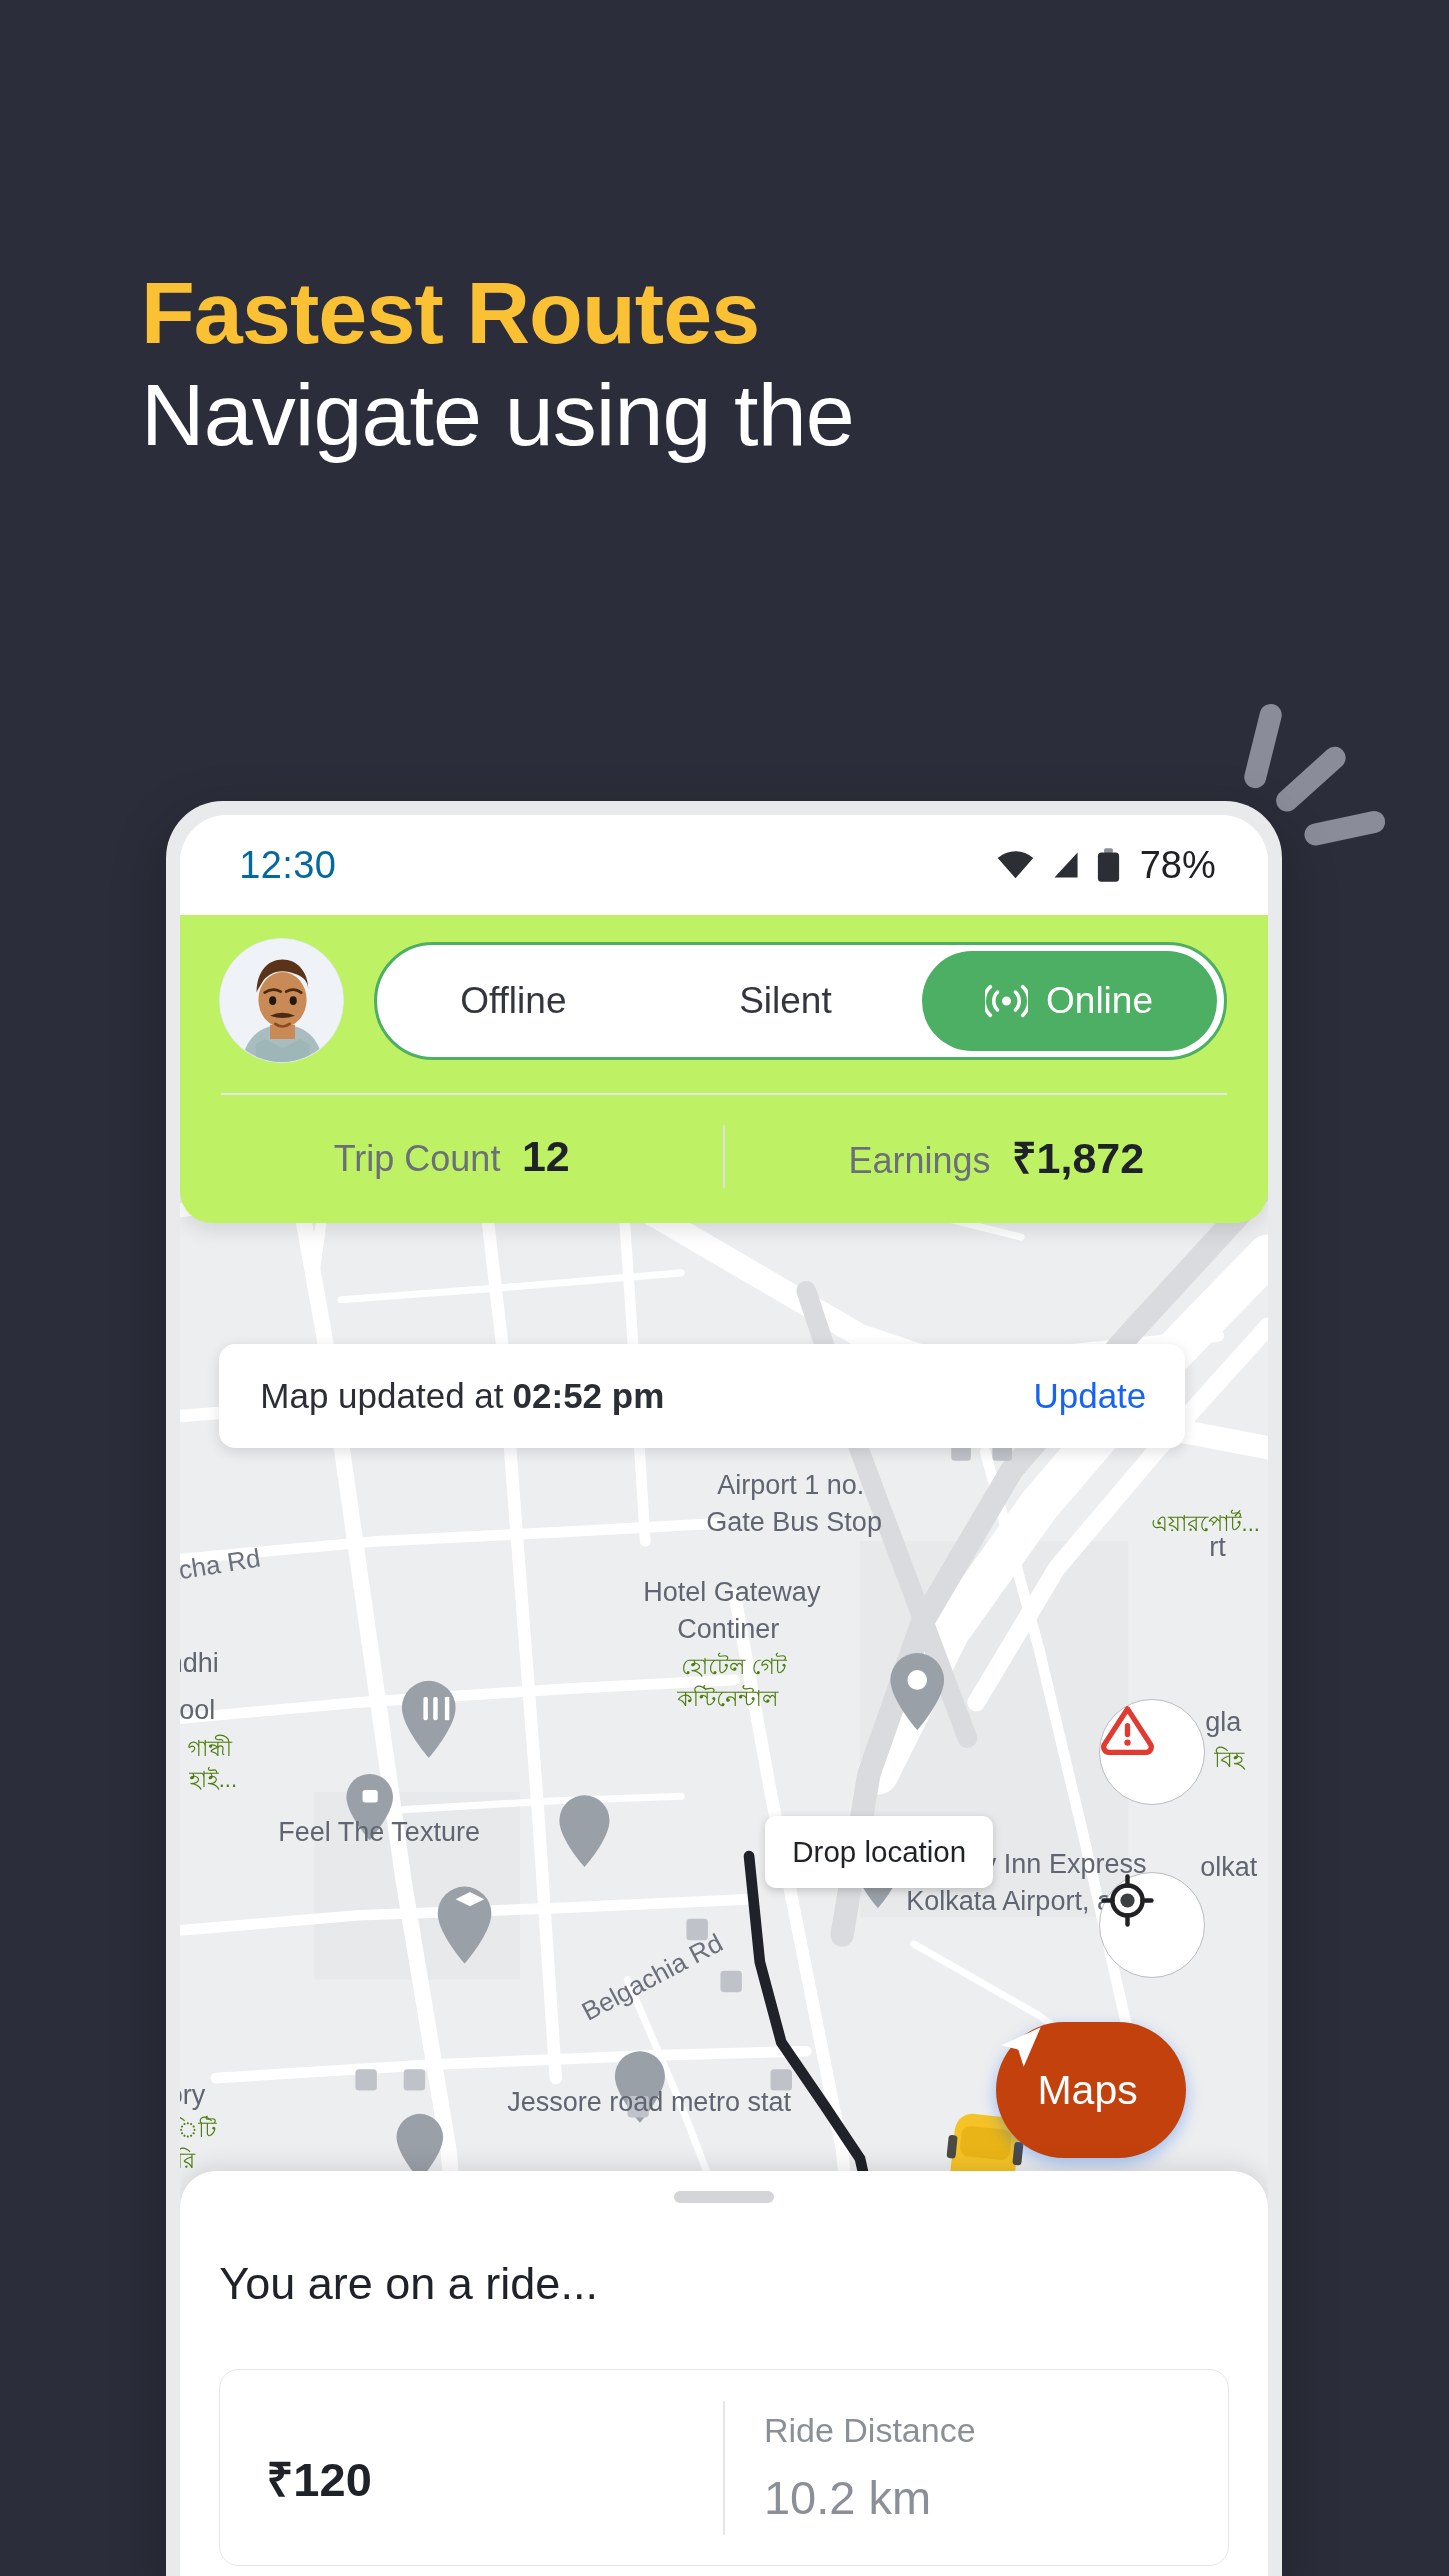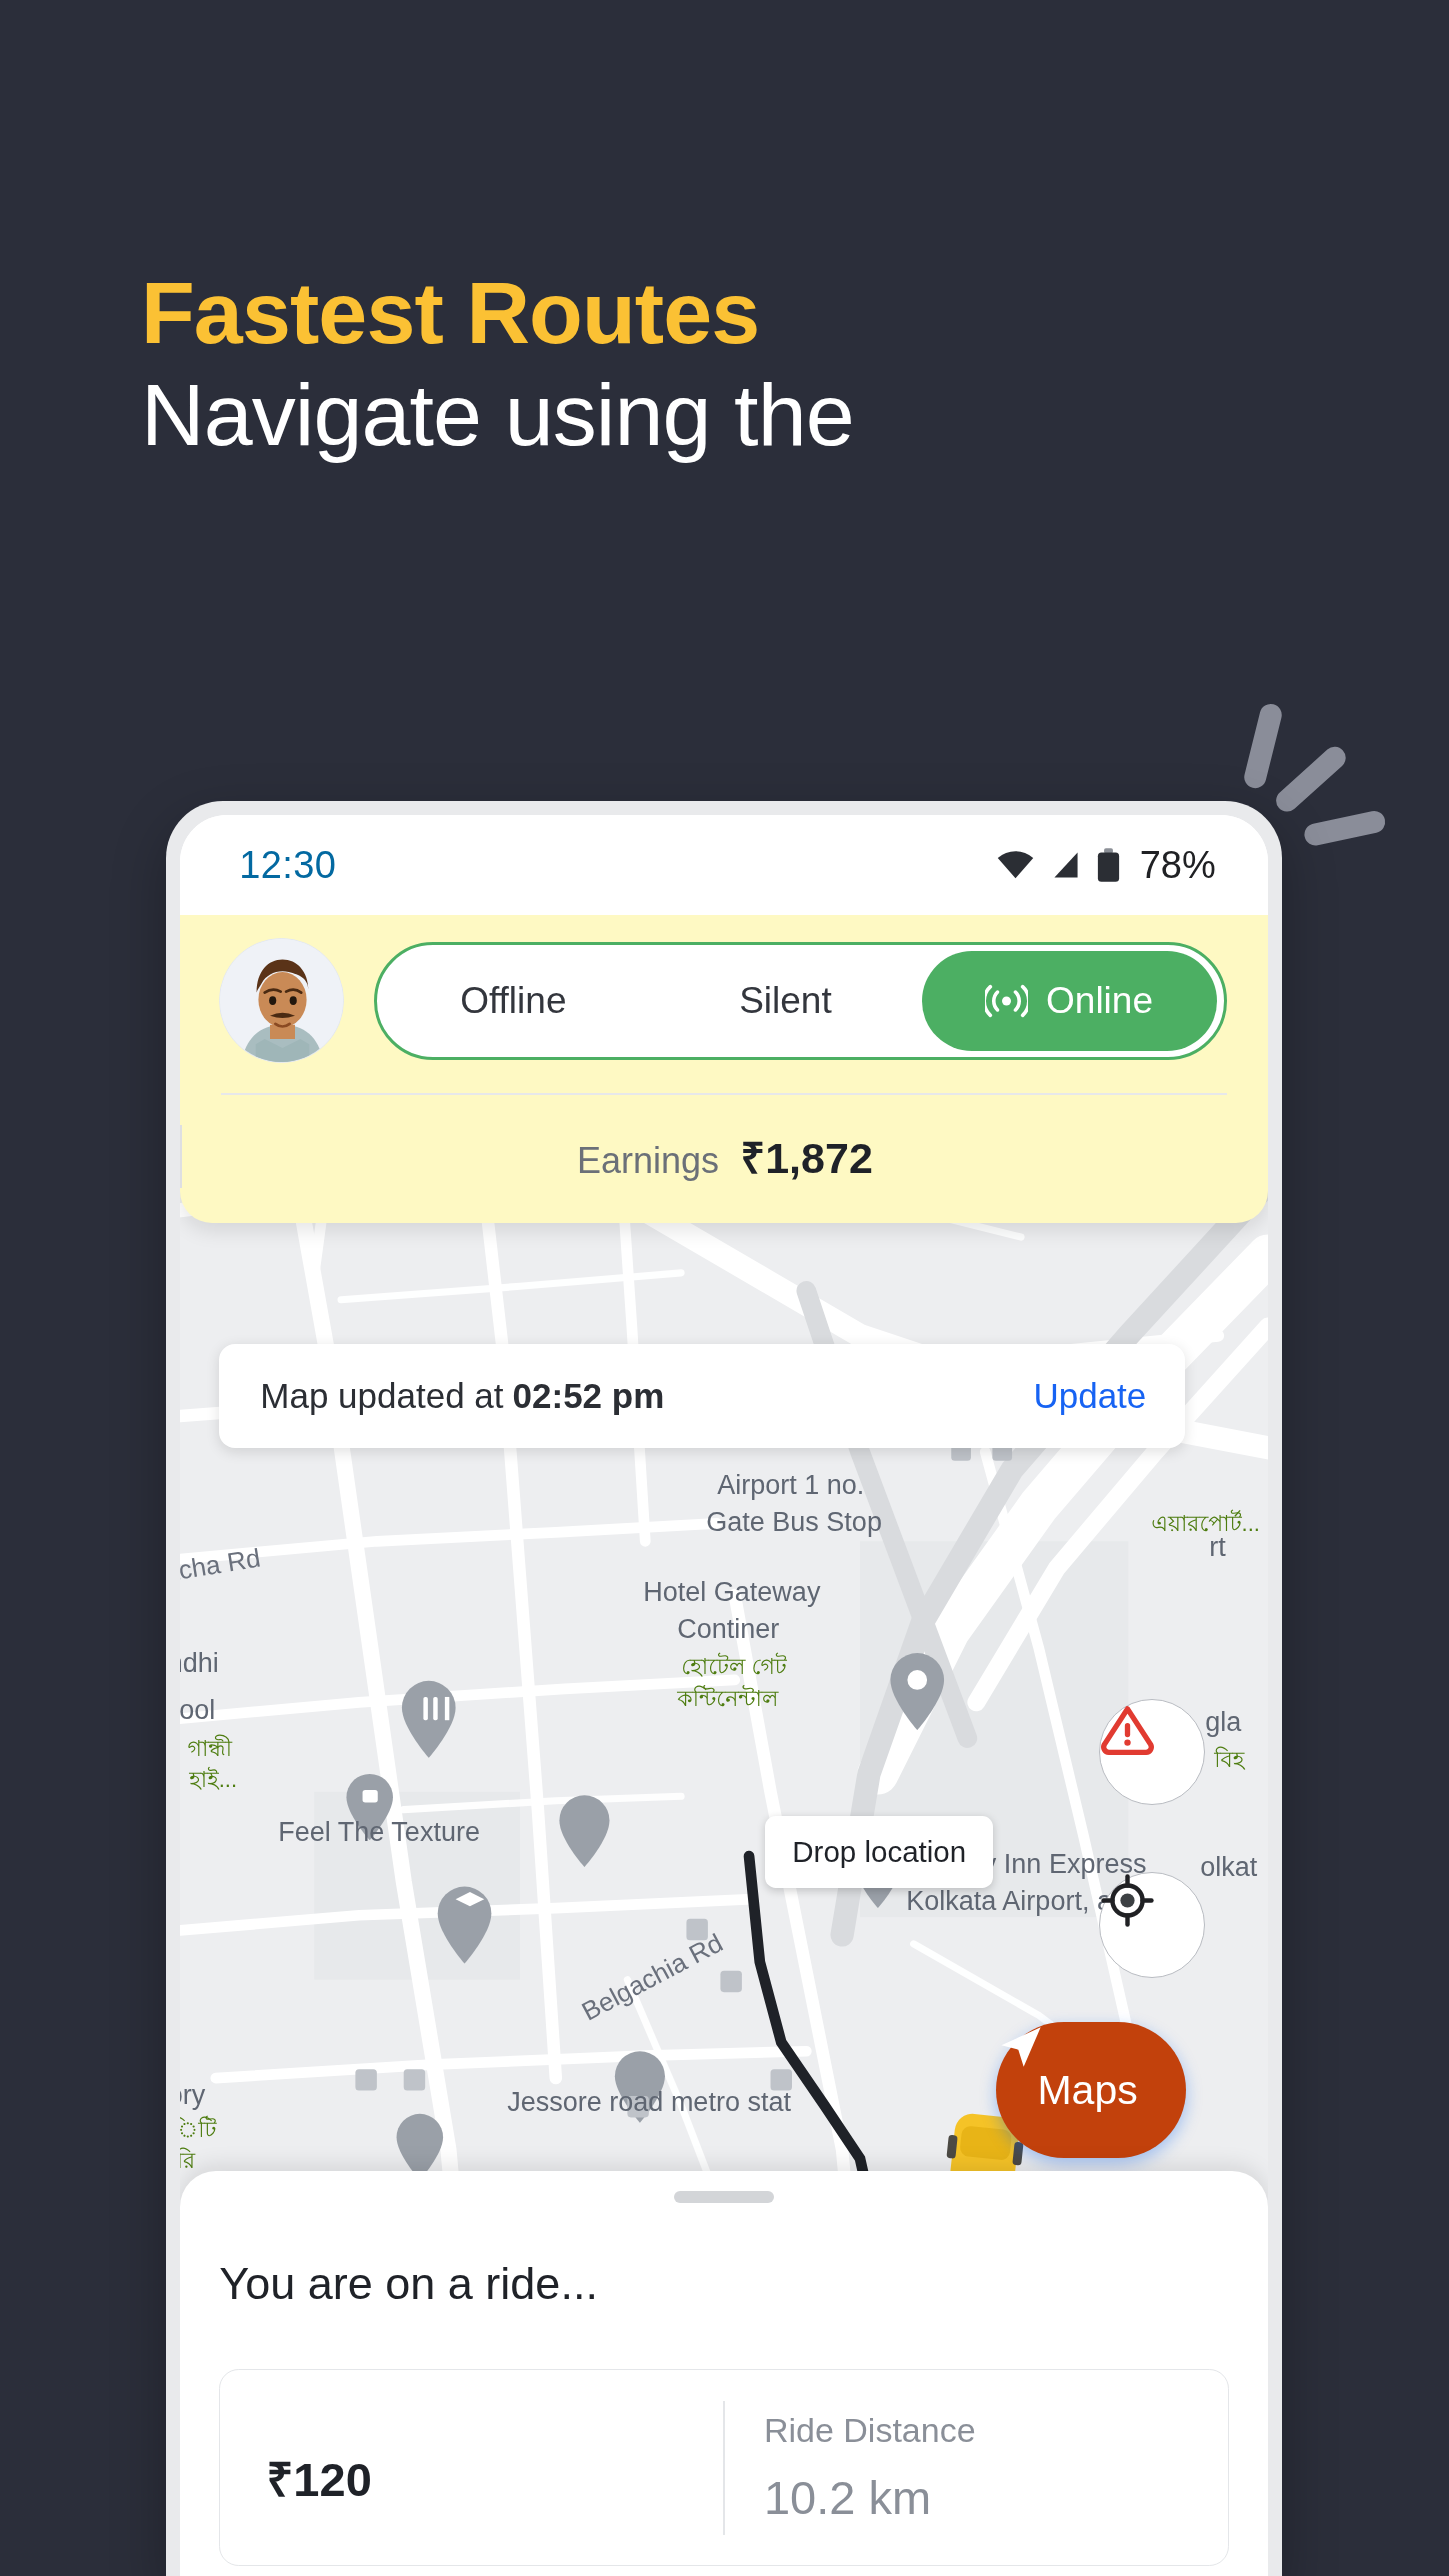--- a/index.html
+++ b/index.html
@@ -71,21 +71,21 @@
     z-index:7;
   }
   .status-time { font-size:38px; color:#0369a1; font-weight:400; letter-spacing:0.4px; }
   .status-right { display:flex; align-items:center; gap:15px;text-align:right; }
   .status-right .pct { font-size:38px; color:#202124; margin-left:4.5px; }
 
   
   .top-card {
     position:relative;
     z-index:6;
-    background:#fef9c3;
+    background:#bef264;
     border-radius:0 0 32px 32px;
     padding:0 0 5.4px 0;
     box-shadow:0 7.2px 19.7px rgba(0,0,0,.10);
   }
   .status-row {
     display:flex;
     align-items:center;
     padding:23px 41px 30px 39px;
     gap:30px;
   }
@@ -512,20 +512,24 @@
             <path d="M42 4 a22 22 0 0 1 0 32" fill="none" stroke="#FFFFFF" stroke-width="4" stroke-linecap="round"></path>
           </svg>
           <span class="lbl">Online</span>
         </div>
       </div>
     </div>
 
     <div class="divider-h"></div>
 
     <div class="stats-row">
+      <div class="stat">
+        <span class="k">Trip Count</span>
+        <span class="v">12</span>
+      </div>
       <div class="divider-v"></div>
       <div class="stat">
         <span class="k">Earnings</span>
         <span class="v">₹1,872</span>
       </div>
     </div>
   </div>
 
   <div class="sheet">
     <div class="handle"></div>

